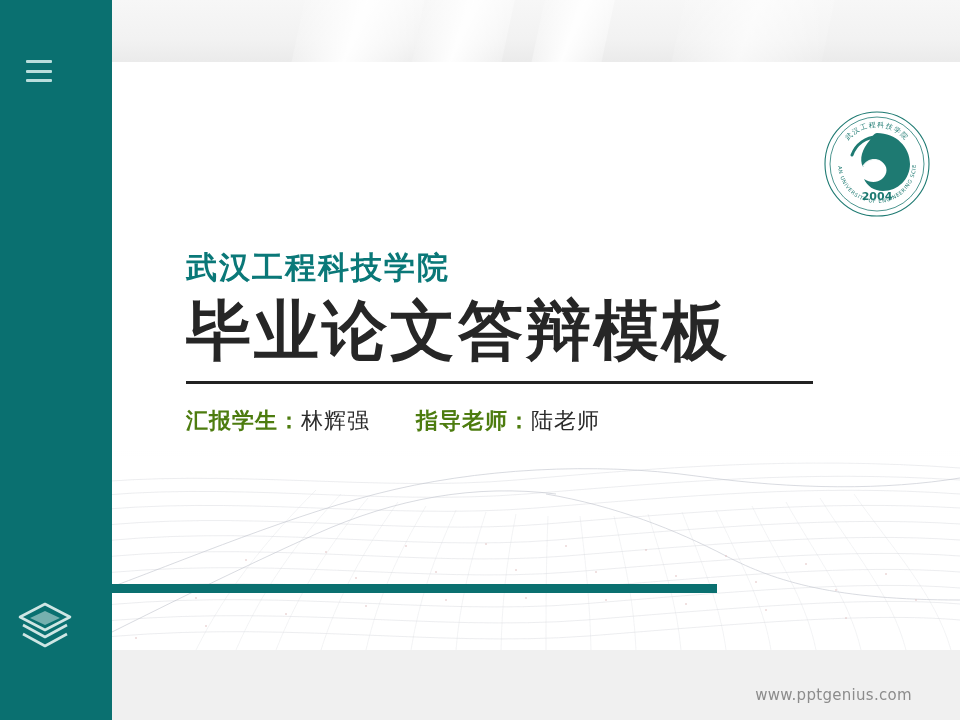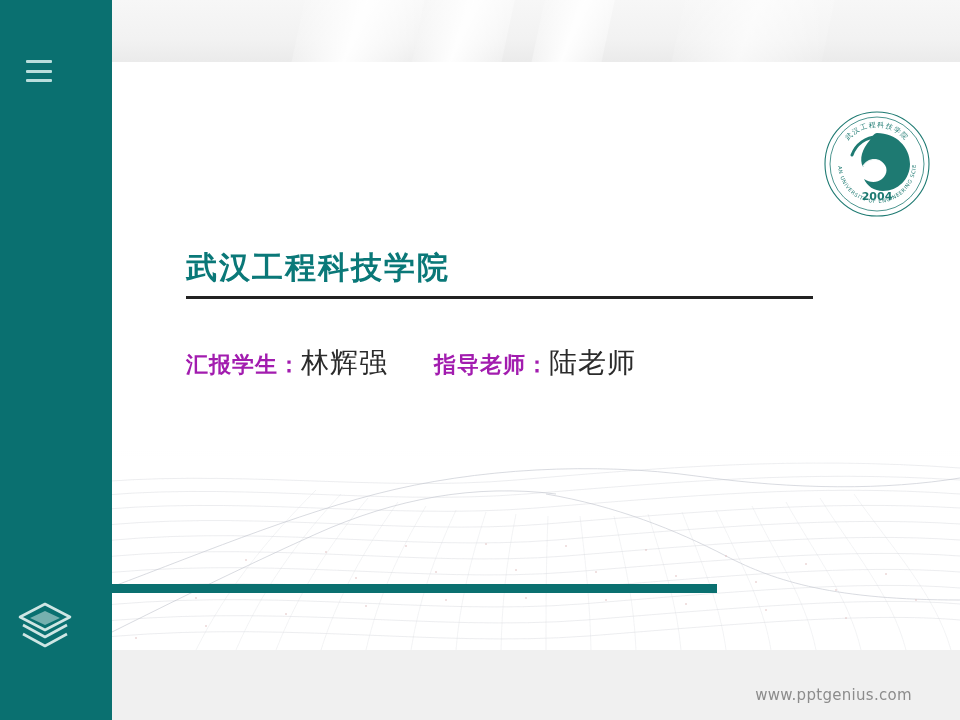--- a/index.html
+++ b/index.html
@@ -179,30 +179,29 @@
   }
   #meta-row {
     display: flex;
     align-items: baseline;
     white-space: nowrap;
   }
   .meta-label {
     font-family: "DejaVu Sans", "Liberation Sans", sans-serif;
     font-size: 22px;
     font-weight: bold;
-    color: #a21caf;
+    color: #4d7c0f;
     letter-spacing: 1px;
   }
   .meta-value {
     font-family: "DejaVu Sans", "Liberation Sans", sans-serif;
-    font-size: 28px;
+    font-size: 22px;
     font-weight: normal;
     color: #2b2b2b;
     letter-spacing: 1px;
-    margin-top: 23px;
   }
   .meta-gap { display: inline-block; width: 46px; }
 
   
   #footer-url {
     position: absolute;
     right: 48px;
     bottom: 16px;
     font-family: "DejaVu Sans", "Liberation Sans", sans-serif;
     font-size: 15px;
@@ -324,20 +323,21 @@
       <text font-family="DejaVu Sans, sans-serif" font-size="7" fill="#1e7a72" letter-spacing="1.2">
         <textPath href="#arcTop" startOffset="50%" text-anchor="middle">武汉工程科技学院</textPath>
       </text>
       <text font-family="DejaVu Sans, sans-serif" font-size="5.2" fill="#1e7a72" letter-spacing="0.6">
         <textPath href="#arcBot" startOffset="50%" text-anchor="middle">WUHAN UNIVERSITY OF ENGINEERING SCIENCE</textPath>
       </text>
     </svg>
 
     <div id="text-block">
       <div id="school-name">武汉工程科技学院</div>
+      <div id="main-title">毕业论文答辩模板</div>
       <div id="title-rule"></div>
       <div id="meta-row">
         <span class="meta-label">汇报学生：</span>
         <span class="meta-value">林辉强</span>
         <span class="meta-gap"></span>
         <span class="meta-label">指导老师：</span>
         <span class="meta-value">陆老师</span>
       </div>
     </div>
   </div>

